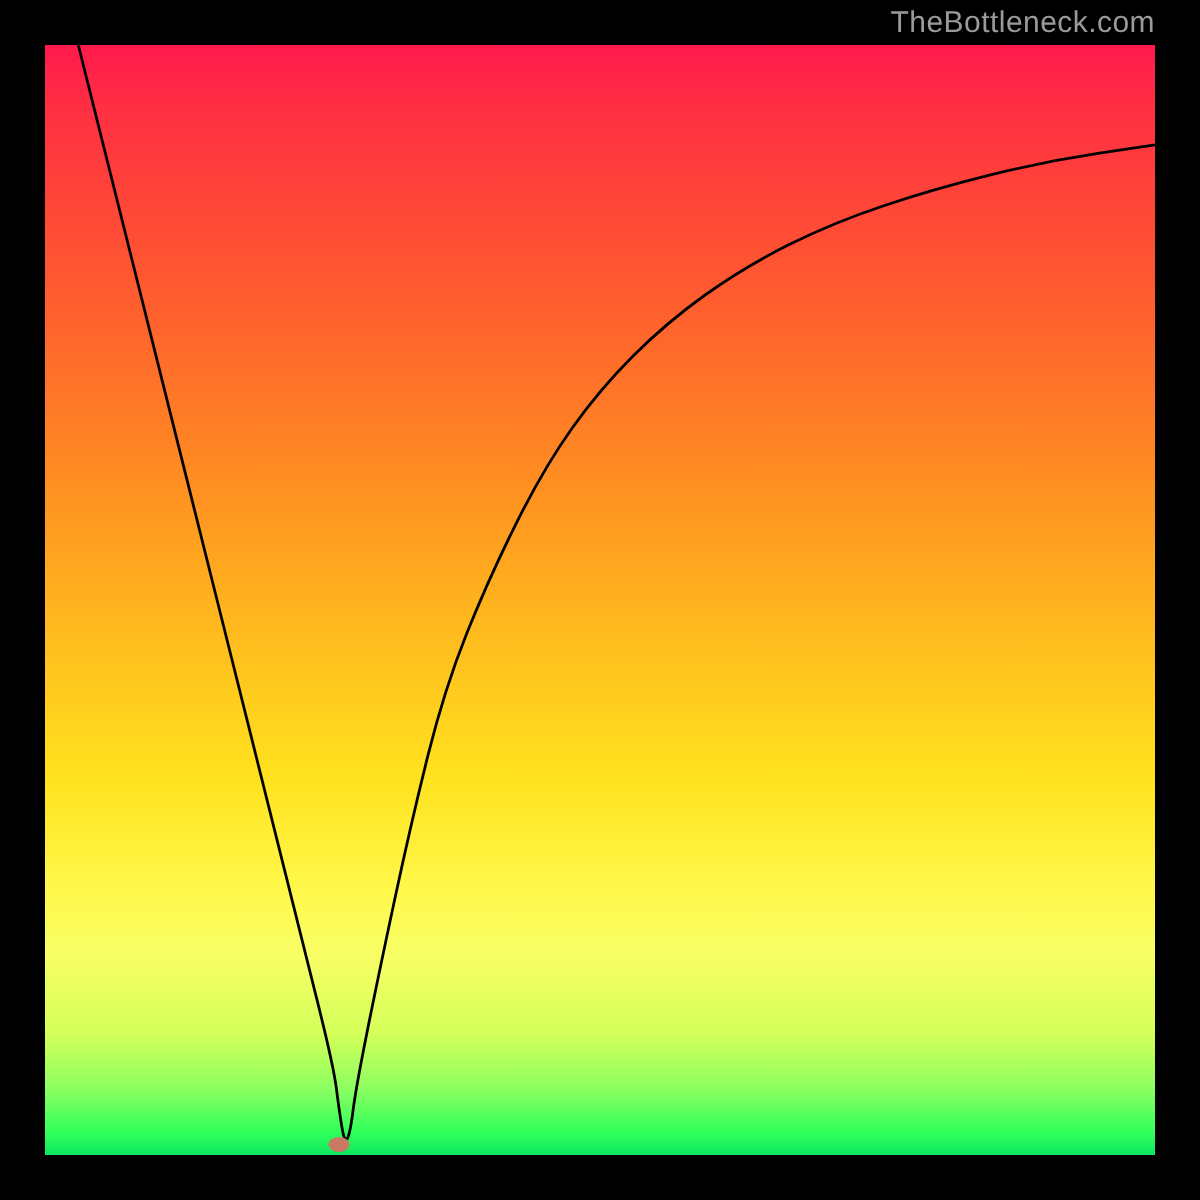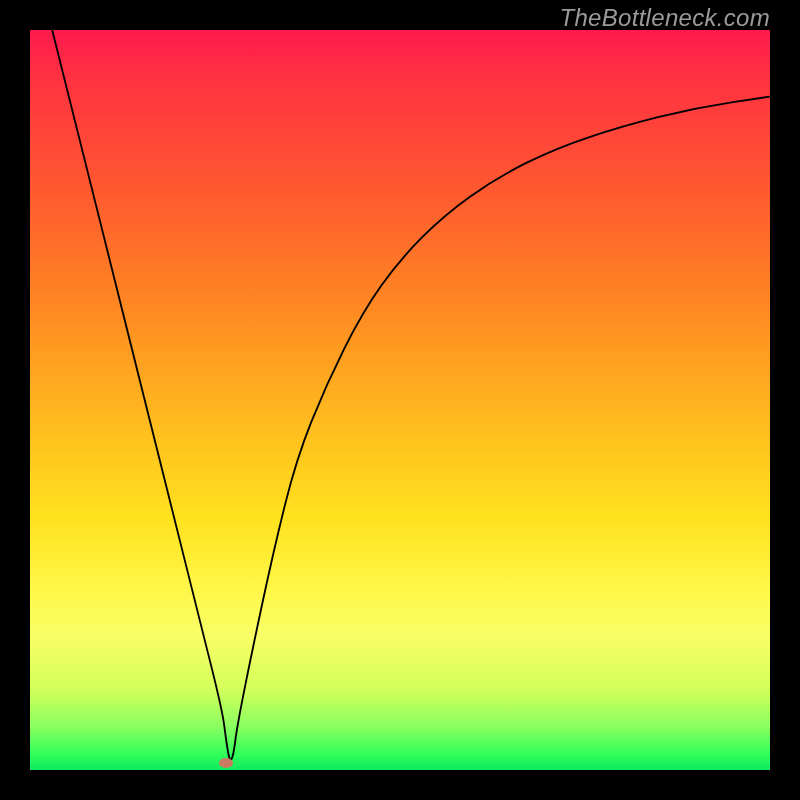--- a/index.html
+++ b/index.html
@@ -40,24 +40,23 @@
       #8cff60 94%,
       #2fff5a 98%,
       #0ee860 100%
     );
   }
   .watermark {
     position: absolute;
     top: 4px;
     right: 30px;
     color: #9a9a9a;
-    font-size: 24px;
+    font-size: 20px;
     letter-spacing: 0.3px;
     user-select: none;
-    font-style: italic;
   }
   .curve-layer {
     position: absolute;
     top: 30px;
     left: 30px;
     width: 740px;
     height: 740px;
     pointer-events: none;
   }
   .marker {

